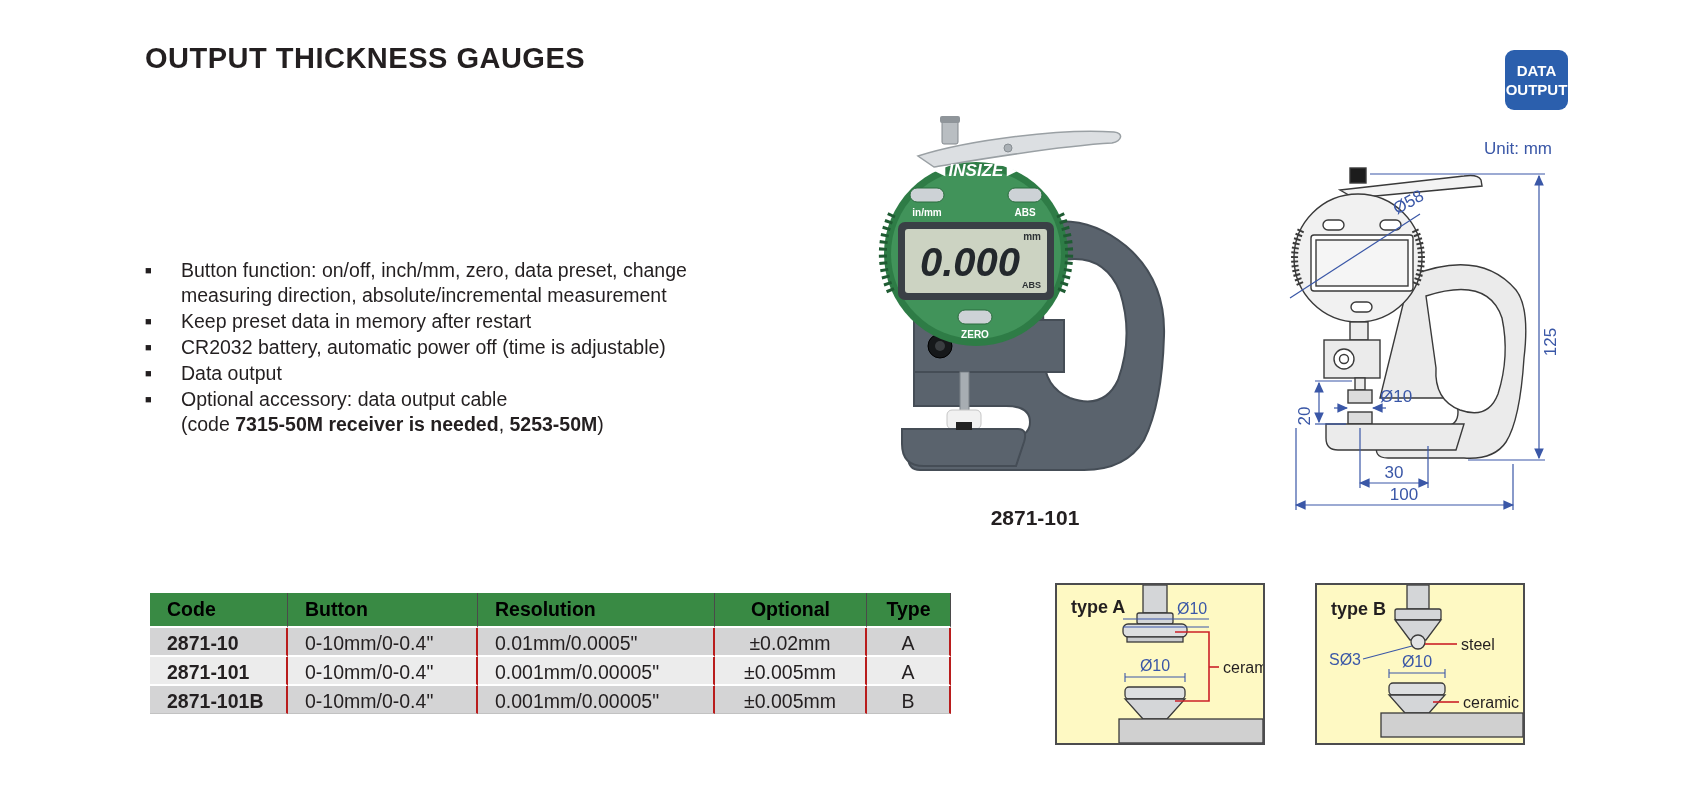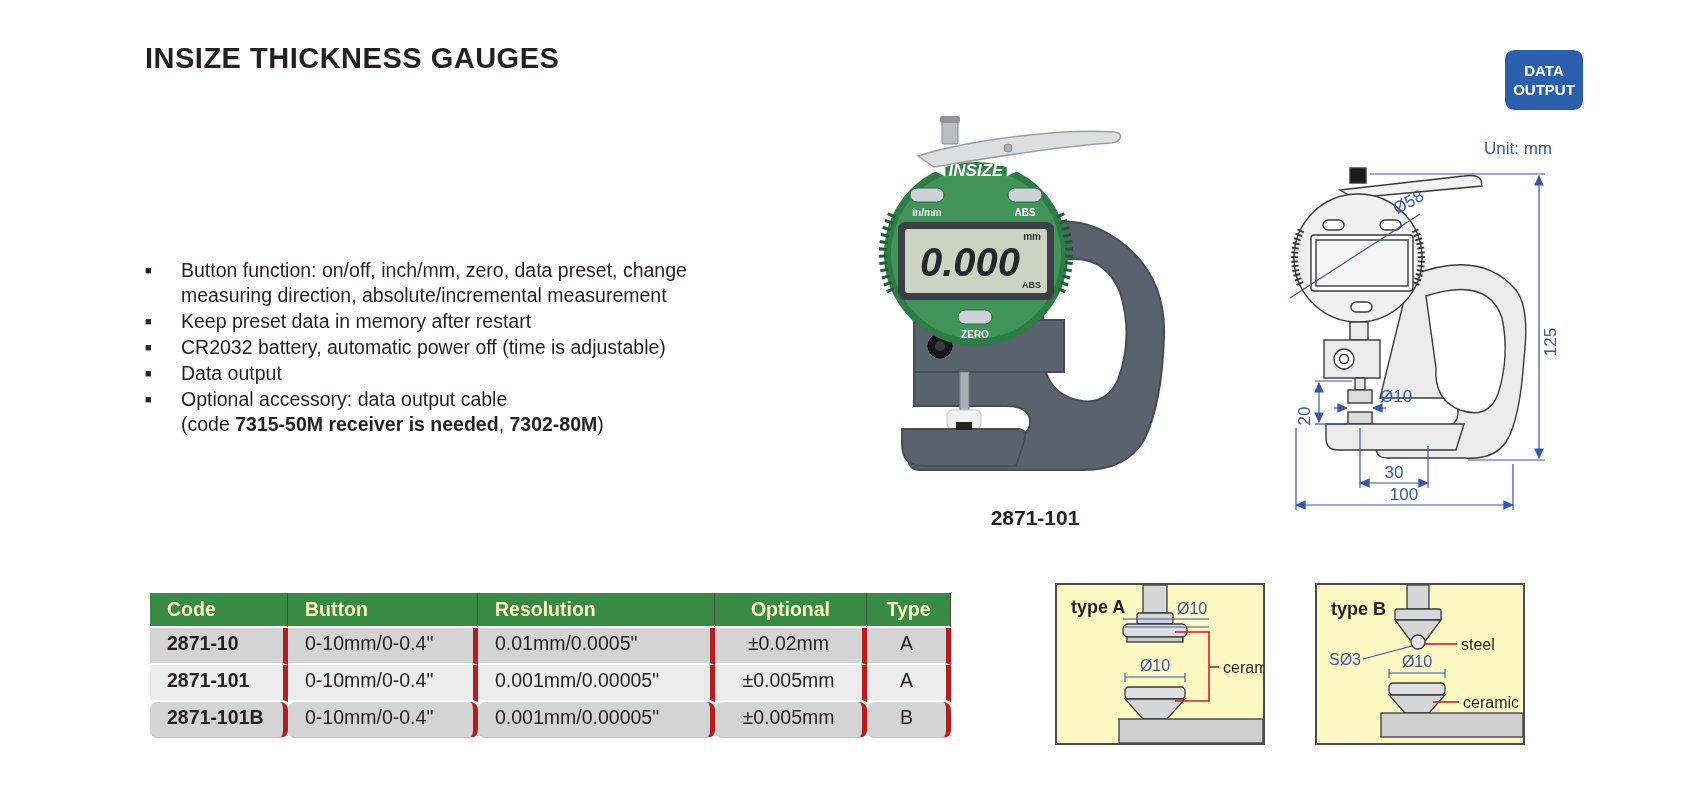--- a/index.html
+++ b/index.html
@@ -3,21 +3,21 @@
 <meta charset="utf-8">
 <style>
   html,body{margin:0;padding:0;background:#fff;}
   #page{position:relative;width:1701px;height:792px;background:#ffffff;
         font-family:"Liberation Sans",sans-serif;color:#231f20;overflow:hidden;}
 
   
   .page-title{position:absolute;left:145px;top:42px;font-size:29px;font-weight:bold;letter-spacing:.5px;}
 
   
-  .badge{position:absolute;left:1505px;top:50px;width:78px;height:60px;background:#2b5fad;border-radius:9px;
+  .badge{position:absolute;left:1505px;top:50px;width:63px;height:60px;background:#2b5fad;border-radius:9px;
          display:flex;flex-direction:column;align-items:center;justify-content:center;
          color:#fff;font-weight:bold;font-size:15px;line-height:19px;}
 
   
   .features{position:absolute;left:145px;top:258px;width:640px;font-size:19.5px;line-height:25px;}
   .features .li{display:flex;margin:0 0 1px 0;}
   .features .bullet{width:22px;font-size:11px;line-height:25px;flex:none;}
   .features .txt{max-width:600px;margin-left:14px;}
   .features b{font-weight:bold;}
 
@@ -26,41 +26,41 @@
   .model-label{position:absolute;left:905px;top:506px;width:260px;text-align:center;
                font-size:21px;font-weight:bold;}
 
   
   .tech{position:absolute;left:1268px;top:128px;}
 
   
   .spec{position:absolute;left:150px;top:593px;}
   table{border-collapse:separate;border-spacing:0;table-layout:fixed;width:801px;}
   col.c1{width:138px}col.c2{width:190px}col.c3{width:237px}col.c4{width:152px}col.c5{width:84px}
-  th{background:#398a44;color:#fef9c3;font-weight:bold;font-size:19.5px;text-align:left;
+  th{background:#398a44;color:#000000;font-weight:bold;font-size:19.5px;text-align:left;
      padding:5px 0 5px 17px;border-right:1px solid #4a4a4a;border-bottom:2px solid #fff;}
   th:nth-child(4),th:nth-child(5){text-align:center;padding-left:0;}
-  td{font-size:19.5px;padding:4px 0 8px 17px;border-right:5px solid #b91c1c;border-bottom:2px solid #fff;}
+  td{font-size:19.5px;padding:4px 0 0 17px;border-right:2px solid #b91c1c;border-bottom:2px solid #fff;}
   td:nth-child(4),td:nth-child(5){text-align:center;padding-left:0;}
   td:first-child{font-weight:bold;}
   tbody tr:nth-child(odd){background:#d4d4d5;}
   tbody tr:nth-child(even){background:#ececec;}
-  tbody tr:last-child td{border-bottom:1px solid #c2c2c2;border-radius:8px;}
+  tbody tr:last-child td{border-bottom:1px solid #c2c2c2;}
 
   
   .tbox{position:absolute;top:583px;width:206px;height:158px;border:2px solid #4c4c4e;background:#fef9c3;}
   .tbox.a{left:1055px;} .tbox.b{left:1315px;}
   svg text{font-family:"Liberation Sans",sans-serif;}
 </style>
 </head>
 <body>
 
 <div id="page">
 
-  <div class="page-title">INSIZE THICKNESS GAUGES</div>
+  <div class="page-title">OUTPUT THICKNESS GAUGES</div>
 
   <div class="badge">
     <span>DATA</span>
     <span>OUTPUT</span>
   </div>
 
   <div class="features">
     <div class="li">
       <span class="bullet">■</span>
       <span class="txt">Button function: on/off, inch/mm, zero, data preset, change measuring direction, absolute/incremental measurement</span>
@@ -74,21 +74,21 @@
       <span class="txt">CR2032 battery, automatic power off (time is adjustable)</span>
     </div>
     <div class="li">
       <span class="bullet">■</span>
       <span class="txt">Data output</span>
     </div>
     <div class="li">
       <span class="bullet">■</span>
       <span class="txt">
         <span>Optional accessory: data output cable</span><br>
-        <span><span>(code </span><b>7315-50M receiver is needed</b><span>, </span><b>7302-80M</b><span>)</span></span>
+        <span><span>(code </span><b>7315-50M receiver is needed</b><span>, </span><b>5253-50M</b><span>)</span></span>
       </span>
     </div>
   </div>
 
   <svg class="photo" width="312" height="386" viewBox="0 0 312 386">
     <g>
       <path fill-rule="evenodd" fill="#5a636d" stroke="#454d56" stroke-width="2" d="M150,132 Q215,98 268,142 Q308,176 306,232 Q304,300 286,336 Q268,366 226,366 L62,366 Q50,366 50,352 L50,340 Q50,334 60,334 L148,334 Q172,334 172,318 Q172,302 148,302 L56,302 L56,256 L142,256 Q150,200 150,132 Z
            M184,162 Q242,140 262,188 Q276,232 260,276 Q246,306 212,294 Q184,282 186,248 Z"></path>
       <rect x="56" y="216" width="150" height="52" fill="#5a636d" stroke="#454d56" stroke-width="2"></rect>
       <circle cx="82" cy="242" r="12" fill="#16181a" stroke="#000"></circle>

